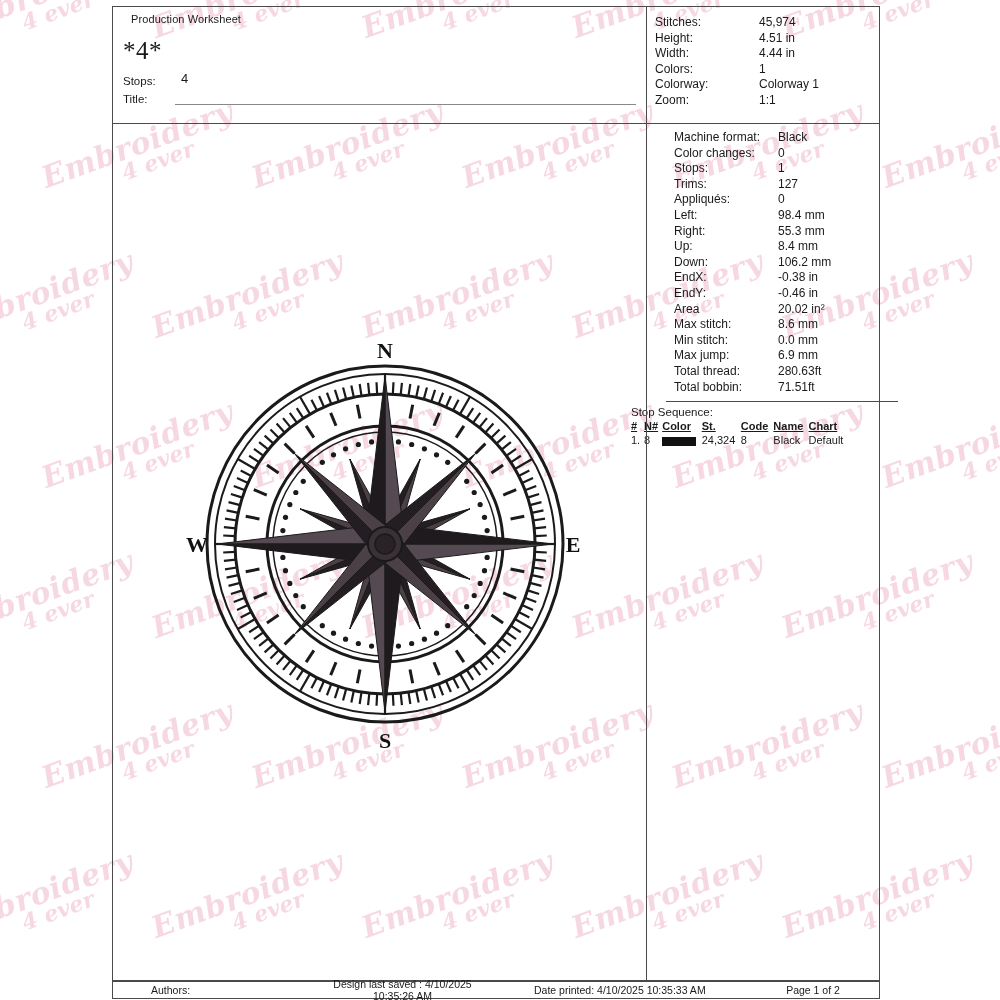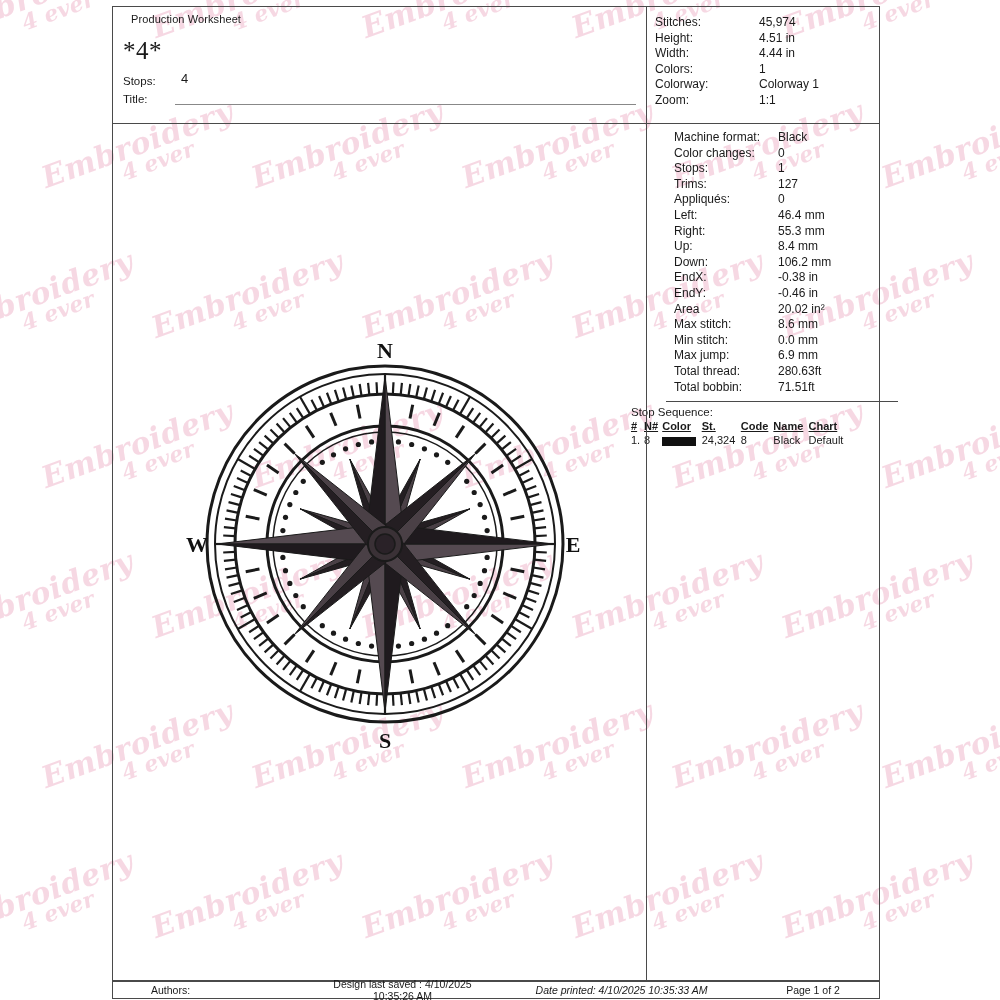--- a/index.html
+++ b/index.html
@@ -180,21 +180,21 @@
     box-sizing: border-box;
     display: flex;
     align-items: center;
     font-size: 10.5px;
     z-index: 3;
     background: transparent;
   }
   #footer .cell { padding: 0 6px; margin-left: 32px; }
   #f-authors { width: 120px; }
   #f-saved { flex: 1; text-align: center;}
-  #f-printed { flex: 1; text-align: center; font-style: italic;}
+  #f-printed { flex: 1; }
   #f-page { width: 120px; text-align: center; }
 
   
   #compass-wrap {
     position: absolute;
     left: 72px;
     top: 220px;
     width: 400px;
     height: 440px;
   }
@@ -403,21 +403,21 @@
     <div class="kv">
         <span class="k">Trims:</span>
         <span class="v">127</span>
       </div>
     <div class="kv">
         <span class="k">Appliqués:</span>
         <span class="v">0</span>
       </div>
     <div class="kv">
         <span class="k">Left:</span>
-        <span class="v">46.4 mm</span>
+        <span class="v">98.4 mm</span>
       </div>
     <div class="kv">
         <span class="k">Right:</span>
         <span class="v">55.3 mm</span>
       </div>
     <div class="kv">
         <span class="k">Up:</span>
         <span class="v">8.4 mm</span>
       </div>
     <div class="kv">

